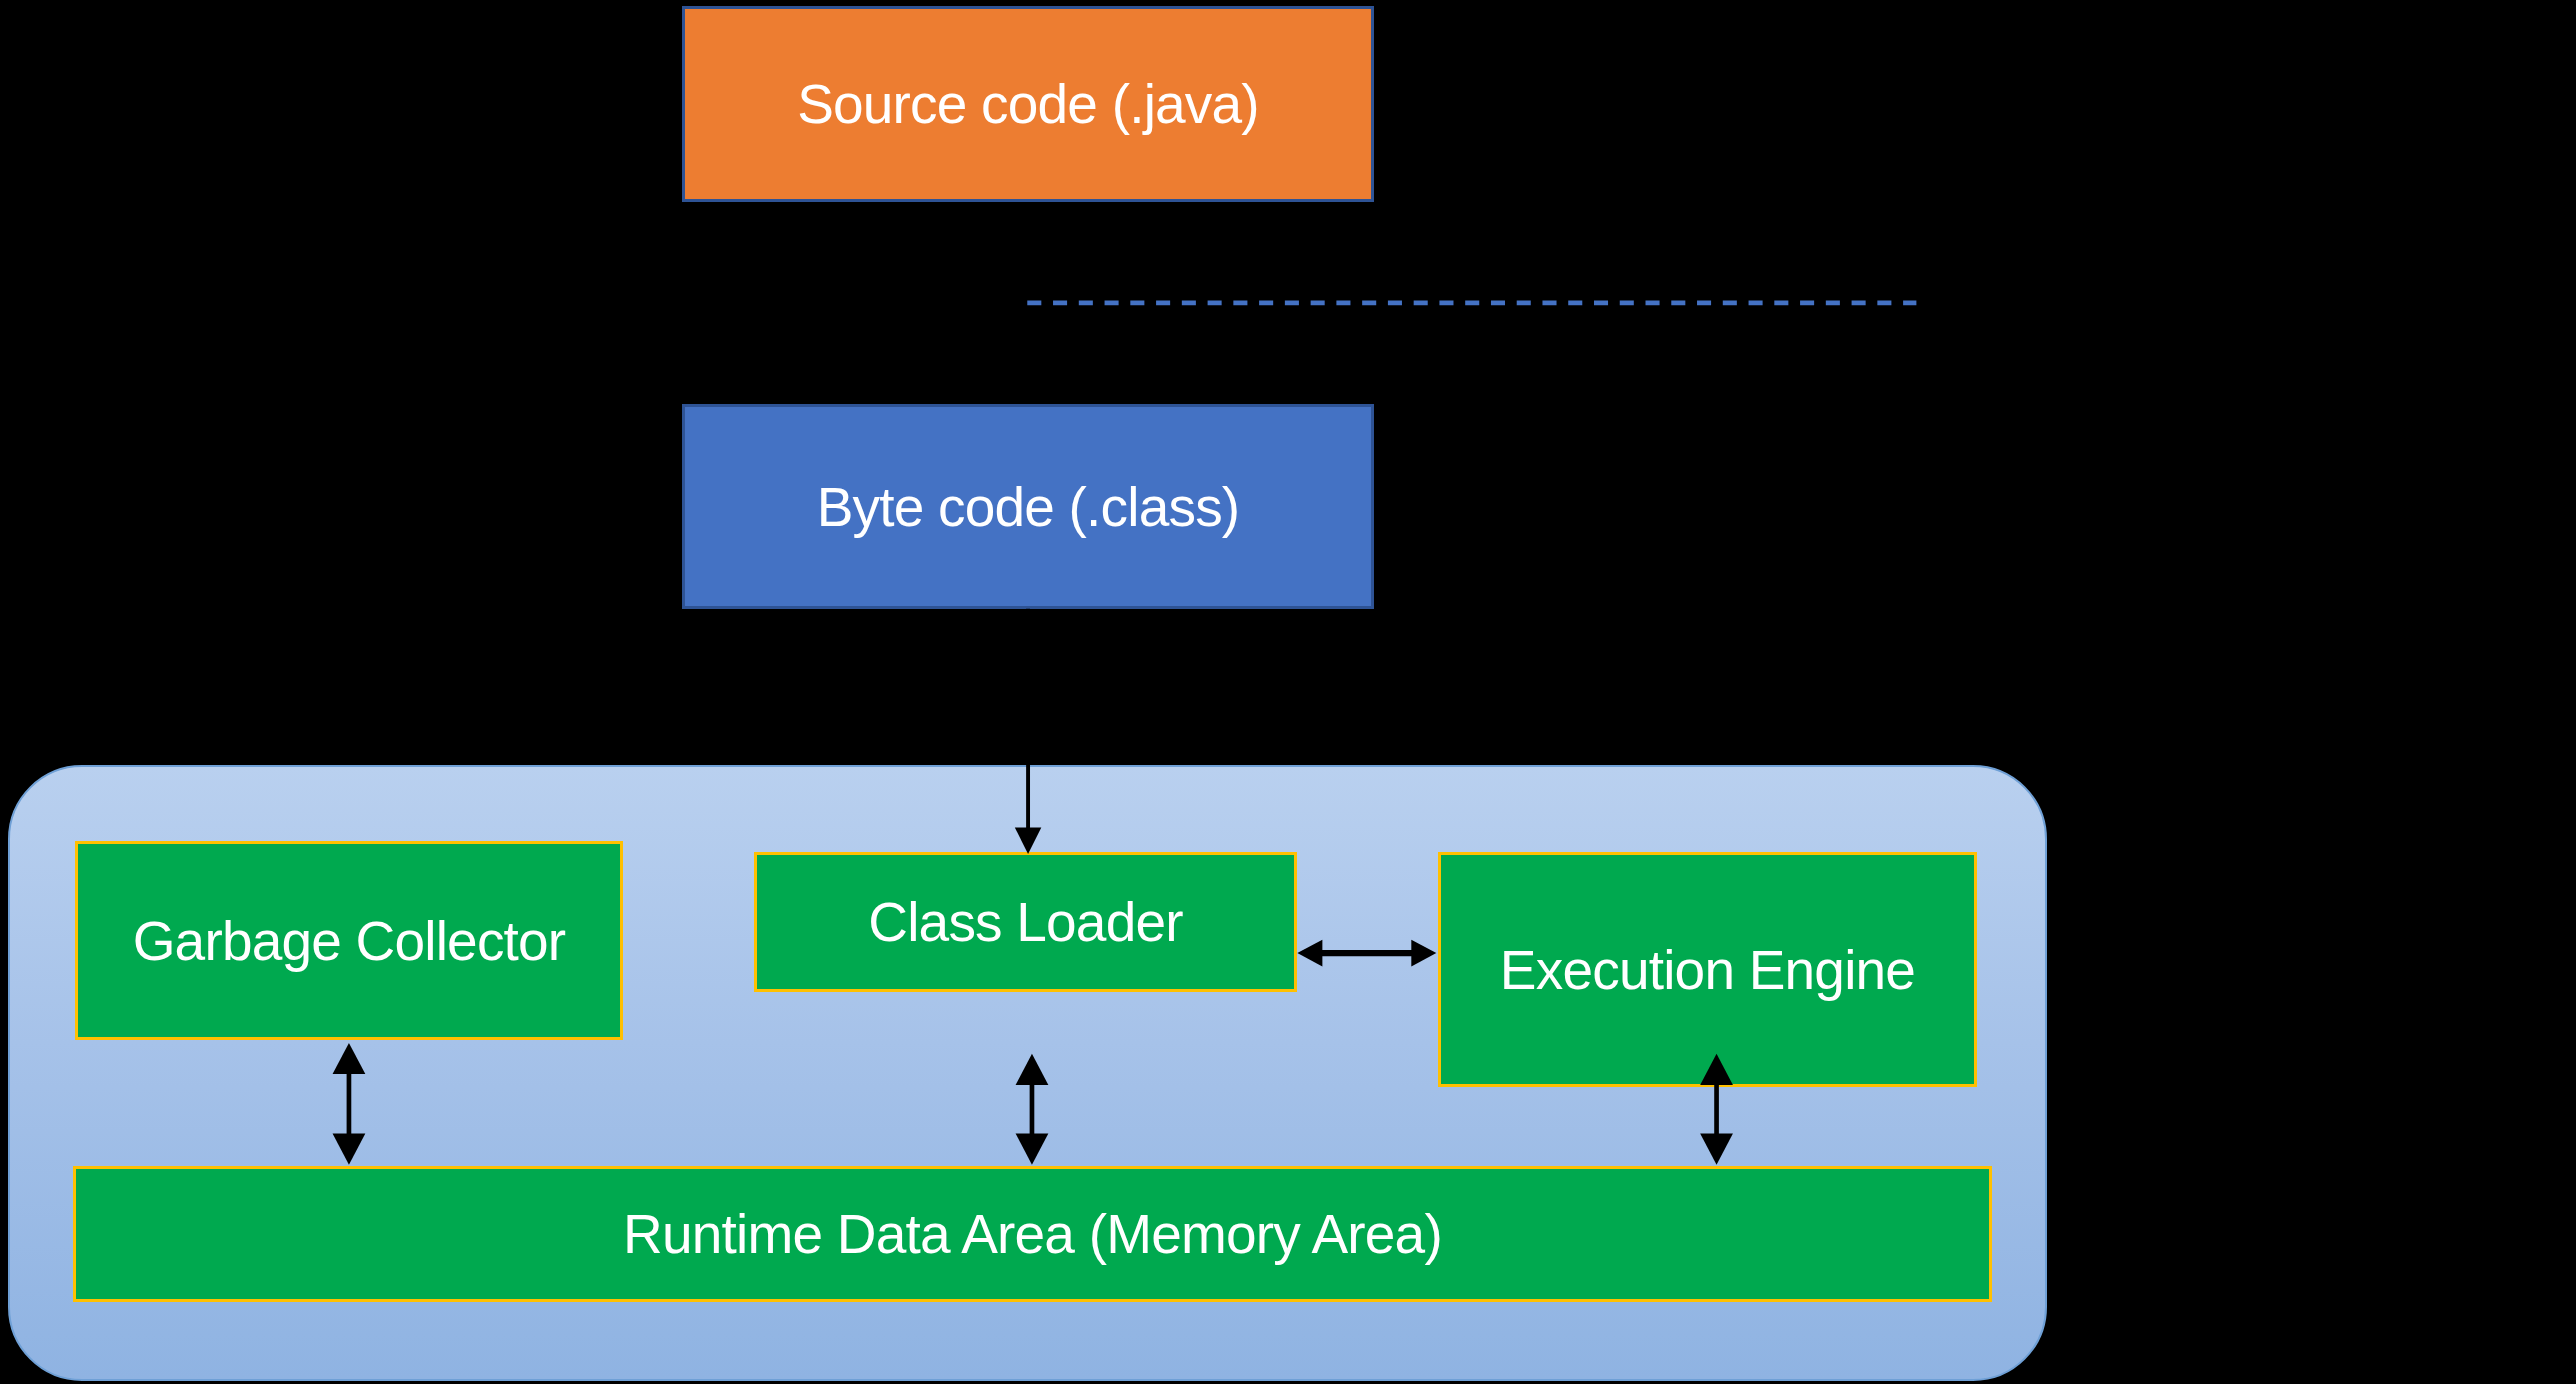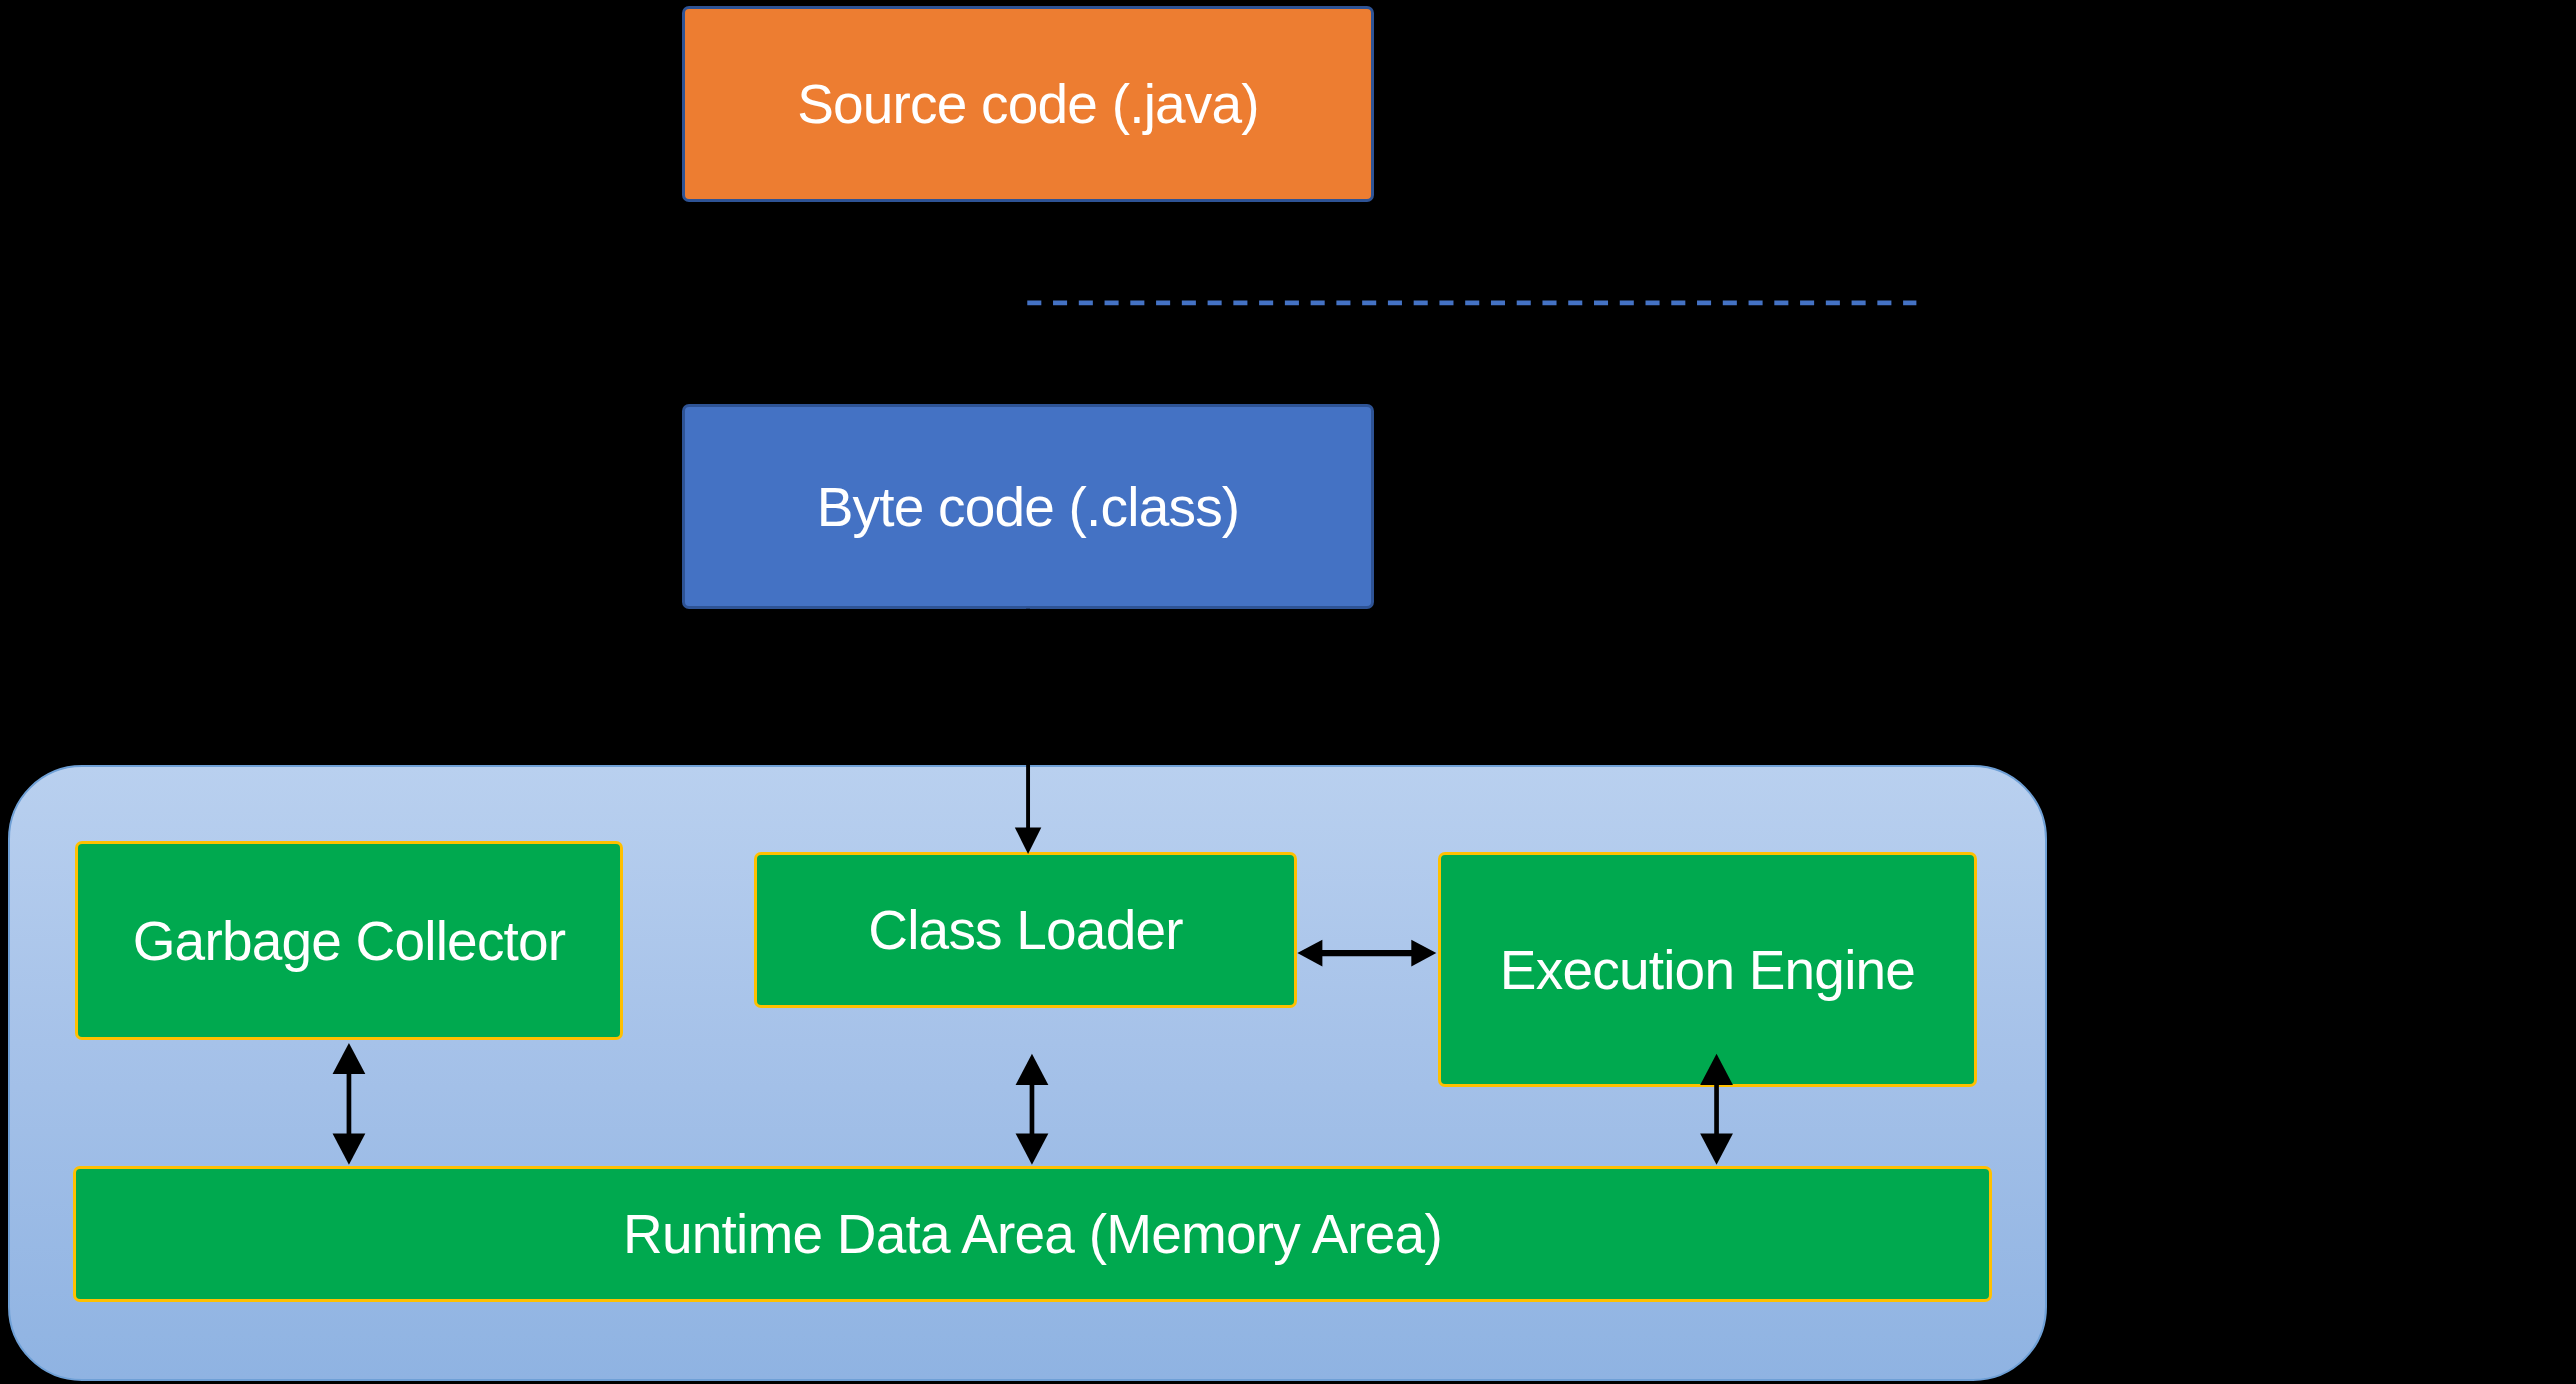--- a/index.html
+++ b/index.html
@@ -27,21 +27,20 @@
   }
   .node{
     position:absolute;
     display:flex;align-items:center;justify-content:center;
     box-sizing:border-box;
     color:var(--label-text);
     font-size:55px;
     letter-spacing:-0.8px;
     white-space:nowrap;
     text-align:center;
-    border-radius:7px;
   }
   .node-source{
     left:682px;top:6.2px;width:692px;height:196px;
     background:var(--source-fill);
     border:3.9px solid var(--box-border-blue);
   }
   .node-byte{
     left:682px;top:404px;width:692px;height:205px;
     background:var(--byte-fill);
     border:3.9px solid var(--box-border-blue);
@@ -52,21 +51,21 @@
     box-sizing:border-box;
     background:linear-gradient(180deg, var(--container-top) 0%, var(--container-mid) 45%, var(--container-bottom) 100%);
     border:2.3px solid var(--container-border);
     border-radius:74px;
   }
   .node-green{
     background:var(--green-fill);
     border:3.9px solid var(--green-border);
   }
   .node-gc{left:75px;top:841px;width:548px;height:199px;}
-  .node-cl{left:754px;top:852px;width:543px;height:156px;}
+  .node-cl{left:754px;top:852px;width:543px;height:140px;}
   .node-ee{left:1438px;top:852px;width:539px;height:235px;}
   .node-rda{left:73px;top:1166px;width:1919px;height:136px;text-align:center;}
   svg.connectors{
     position:absolute;left:0;top:0;width:2576px;height:1384px;
     pointer-events:none;
   }
   .conn-line{stroke:var(--connector);fill:none;}
   .conn-head{fill:var(--connector);stroke:none;}
   .dash-line{stroke:var(--dashed-line);fill:none;}
 </style>

